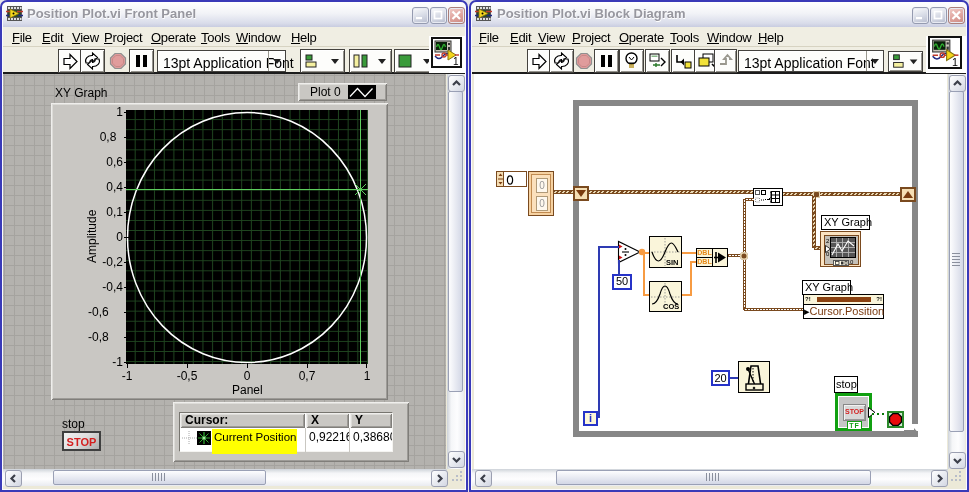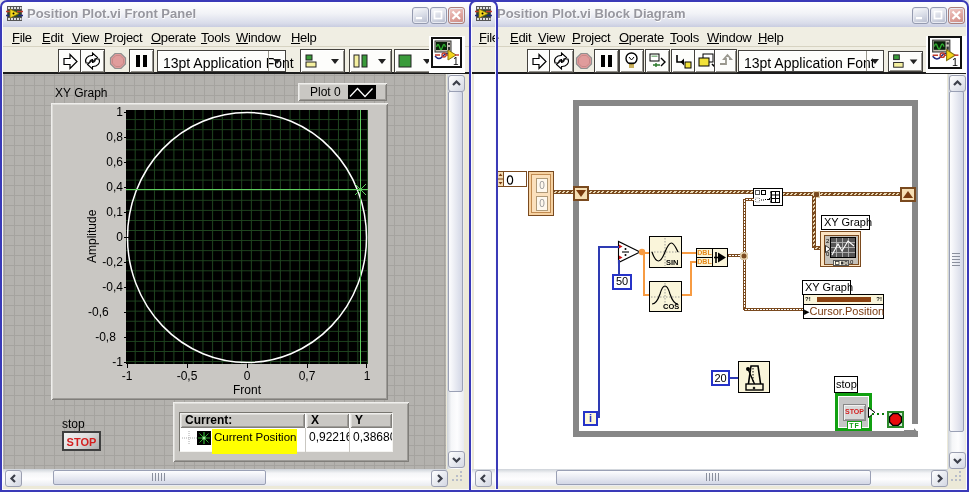--- a/index.html
+++ b/index.html
@@ -43,21 +43,21 @@
 .zzv{position:absolute;width:4px;background:repeating-linear-gradient(135deg,#7a4a1f 0 1.5px,#e9d9b5 1.5px 3px);border-left:1px solid #7a4a1f;border-right:1px solid #7a4a1f;box-sizing:border-box;}
 .doth{position:absolute;height:3px;background:linear-gradient(#7a4a1f,#7a4a1f) 0 0/100% 1px no-repeat,linear-gradient(#7a4a1f,#7a4a1f) 0 100%/100% 1px no-repeat,repeating-linear-gradient(90deg,#7a4a1f 0 1px,#fff 1px 3px) 0 1px/100% 1px no-repeat;}
 .dotv{position:absolute;width:3px;background:linear-gradient(#7a4a1f,#7a4a1f) 0 0/1px 100% no-repeat,linear-gradient(#7a4a1f,#7a4a1f) 100% 0/1px 100% no-repeat,repeating-linear-gradient(#7a4a1f 0 1px,#fff 1px 3px) 1px 0/1px 100% no-repeat;}
 .ow{position:absolute;background:#f79b42;}
 .bw{position:absolute;background:#2e3bb3;}
 </style>
 </head>
 <body>
 <div id="root">
 
-  <div class="win" id="winL" style="left:0;width:468px;padding-left:30px;">
+  <div class="win" id="winL" style="left:0;width:468px;">
     <div class="winframe"></div>
     <div class="tbar"></div>
     <svg class="abs" style="left:6px;top:5px;z-index:5;" width="17" height="17" viewBox="0 0 17 17">
       <rect x="1" y="1" width="15" height="15" fill="#555"></rect>
       <g fill="#ddd">
           <rect x="2" y="2" width="2" height="2"></rect>
           <rect x="5" y="2" width="2" height="2"></rect>
           <rect x="8" y="2" width="2" height="2"></rect>
           <rect x="11" y="2" width="2" height="2"></rect>
           <rect x="14" y="2" width="1.5" height="2"></rect>
@@ -198,60 +198,60 @@
           </defs>
           <rect width="242" height="254" fill="url(#gr)"></rect>
           <ellipse cx="121" cy="127.5" rx="119.5" ry="125" fill="none" stroke="#fff" stroke-width="1.5"></ellipse>
           <path d="M0 79.5 H242" stroke="#5ece5e" stroke-width="1"></path>
           <path d="M234.5 0 V254" stroke="#5ece5e" stroke-width="1"></path>
           <path d="M229 74 l11 11 M229 85 l11 -11" stroke="#5ece5e" stroke-width="1"></path>
         </svg>
       </div>
 
       <div class="lbl" style="left:103px;top:105px;width:20px;text-align:right;">1</div>
-      <div class="lbl" style="left:93px;top:130px;width:30px;text-align:right;">0,8</div>
+      <div class="lbl" style="left:93px;top:130px;width:30px;text-align:center;">0,8</div>
       <div class="lbl" style="left:93px;top:155px;width:30px;text-align:right;">0,6</div>
       <div class="lbl" style="left:93px;top:180px;width:30px;text-align:right;">0,4</div>
       <div class="lbl" style="left:93px;top:205px;width:30px;text-align:right;">0,1</div>
       <div class="lbl" style="left:103px;top:230px;width:20px;text-align:right;">0</div>
       <div class="lbl" style="left:88px;top:255px;width:35px;text-align:right;">-0,2</div>
       <div class="lbl" style="left:88px;top:280px;width:35px;text-align:right;">-0,4</div>
       <div class="lbl" style="left:88px;top:305px;width:35px;">-0,6</div>
-      <div class="lbl" style="left:88px;top:330px;width:35px;text-align:center;">-0,8</div>
+      <div class="lbl" style="left:88px;top:330px;width:35px;text-align:left;">-0,8</div>
       <div class="lbl" style="left:98px;top:355px;width:25px;text-align:right;">-1</div>
       <svg class="abs" style="left:124px;top:110px;" width="5" height="254">
             <g stroke="#000">
               <path d="M0 2.5 h5 M0 27.5 h5 M0 52.5 h5 M0 77.5 h5 M0 102.5 h5 M0 127.5 h5 M0 152.5 h5 M0 177.5 h5 M0 202.5 h5 M0 227.5 h5 M0 252.5 h5"></path>
             </g>
           </svg>
       <div class="lbl" style="left:85px;top:263px;transform:rotate(-90deg);transform-origin:left top;">Amplitude</div>
 
       <svg class="abs" style="left:126px;top:363px;" width="242" height="5">
             <g stroke="#000">
               <path d="M1.5 0 v5 M61.5 0 v5 M121.5 0 v5 M181.5 0 v5 M240.5 0 v5"></path>
             </g>
           </svg>
       <div class="lbl" style="left:117px;top:369px;width:20px;text-align:center;">-1</div>
       <div class="lbl" style="left:172px;top:369px;width:30px;text-align:center;">-0,5</div>
       <div class="lbl" style="left:237px;top:369px;width:20px;text-align:center;">0</div>
       <div class="lbl" style="left:293px;top:369px;width:28px;text-align:center;">0,7</div>
       <div class="lbl" style="left:357px;top:369px;width:20px;text-align:center;">1</div>
-      <div class="lbl" style="left:232px;top:383px;width:30px;text-align:center;">Front</div>
+      <div class="lbl" style="left:232px;top:383px;width:30px;text-align:center;">Panel</div>
 
       <div class="lbl" style="left:62px;top:417px;">stop</div>
       <div class="abs" style="left:62px;top:431px;width:39px;height:20px;background:linear-gradient(135deg,#f2f2f2,#dedede 50%,#ababab);border:2px solid #3f3f3f;box-sizing:border-box;">
         <div class="abs" style="left:0;top:3px;width:100%;text-align:center;font-size:11px;font-weight:bold;color:#d41f1f;">STOP</div>
       </div>
 
       <div class="abs bevelraised" style="left:173px;top:402px;width:236px;height:60px;"></div>
       <div class="abs" style="left:179px;top:412px;width:214px;height:40px;background:#fff;border:1px solid;border-color:#77756f #f5f4f1 #f5f4f1 #77756f;box-sizing:border-box;"></div>
       <div class="abs bevelraised" style="left:180px;top:413px;width:125px;height:15px;"></div>
       <div class="abs bevelraised" style="left:306px;top:413px;width:43px;height:15px;"></div>
       <div class="abs bevelraised" style="left:350px;top:413px;width:42px;height:15px;"></div>
-      <div class="lbl" style="left:185px;top:413px;font-weight:bold;">Current:</div>
+      <div class="lbl" style="left:185px;top:413px;font-weight:bold;">Cursor:</div>
       <div class="lbl" style="left:311px;top:413px;font-weight:bold;">X</div>
       <div class="lbl" style="left:355px;top:413px;font-weight:bold;">Y</div>
       <svg class="abs" style="left:182px;top:431px;" width="15" height="14">
             <path d="M0 7 h15 M7 0 v14" stroke="#aaa" stroke-width="1" stroke-dasharray="1 1"></path>
           </svg>
       <div class="abs" style="left:197px;top:431px;width:14px;height:14px;background:#000;">
         <svg width="14" height="14">
               <path d="M7 1 V13 M1 7 H13" stroke="#2fae2f" stroke-width="1.2"></path>
               <path d="M2.5 2.5 L11.5 11.5 M11.5 2.5 L2.5 11.5" stroke="#2fae2f" stroke-width="1"></path>
               <circle cx="7" cy="7" r="1.6" fill="#9fe89f"></circle>

